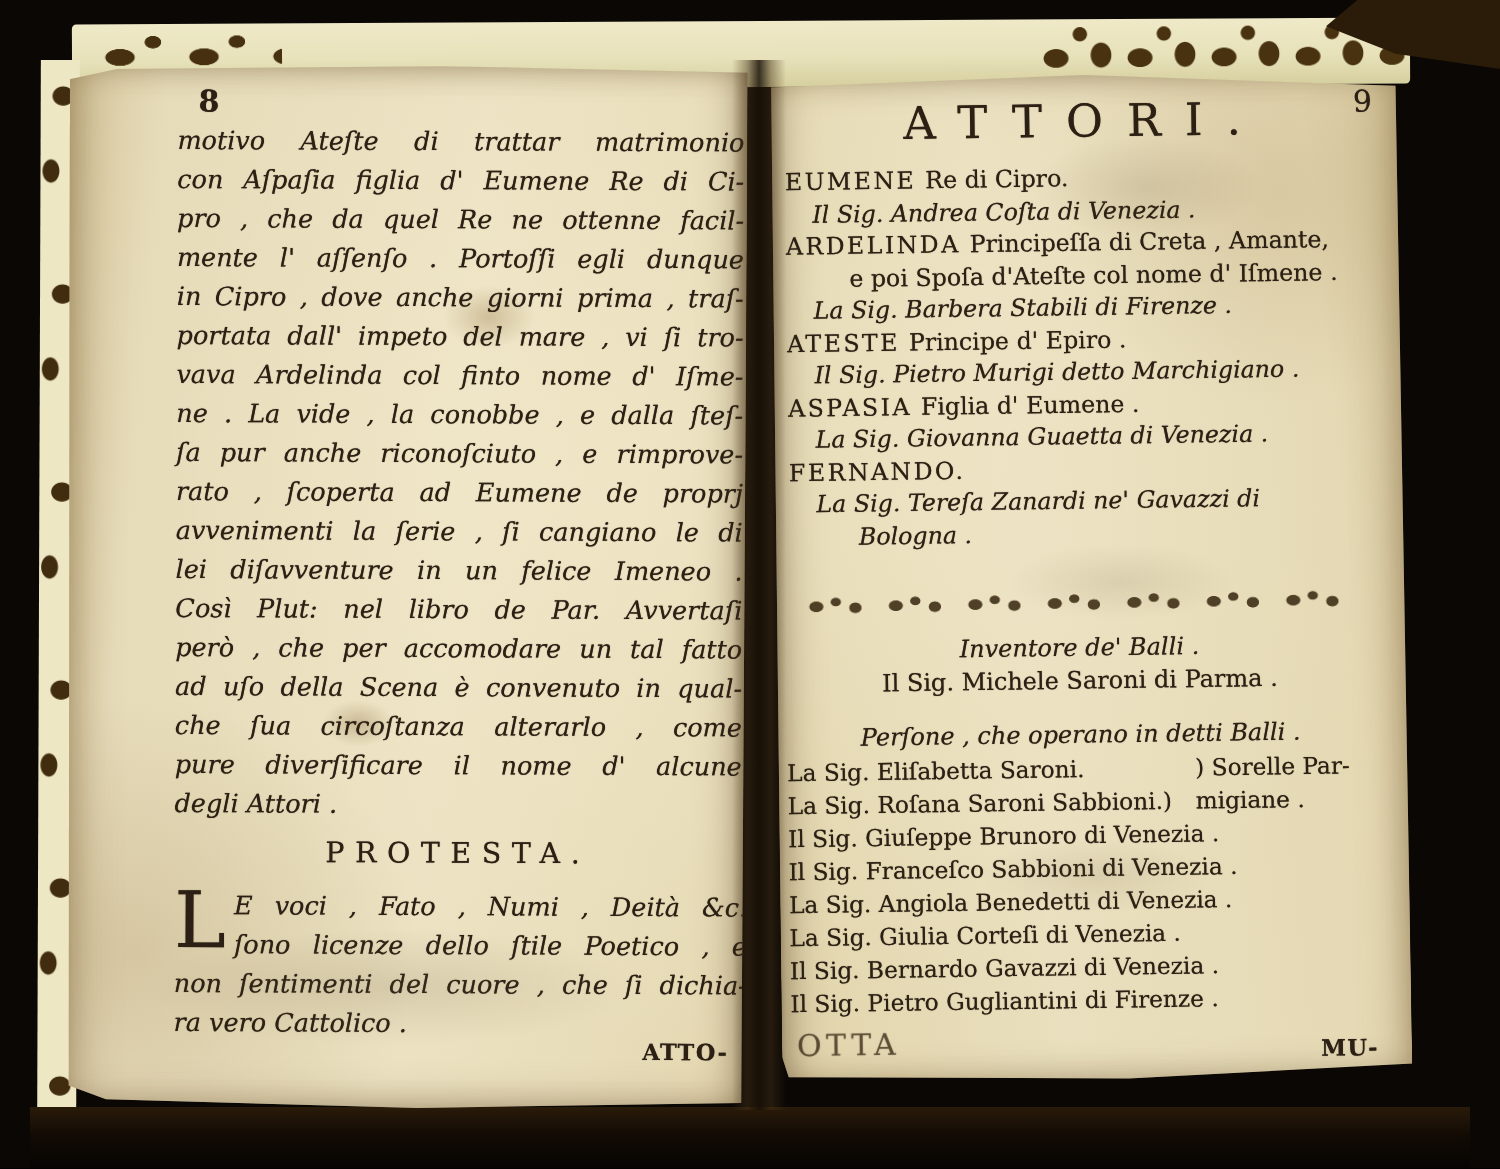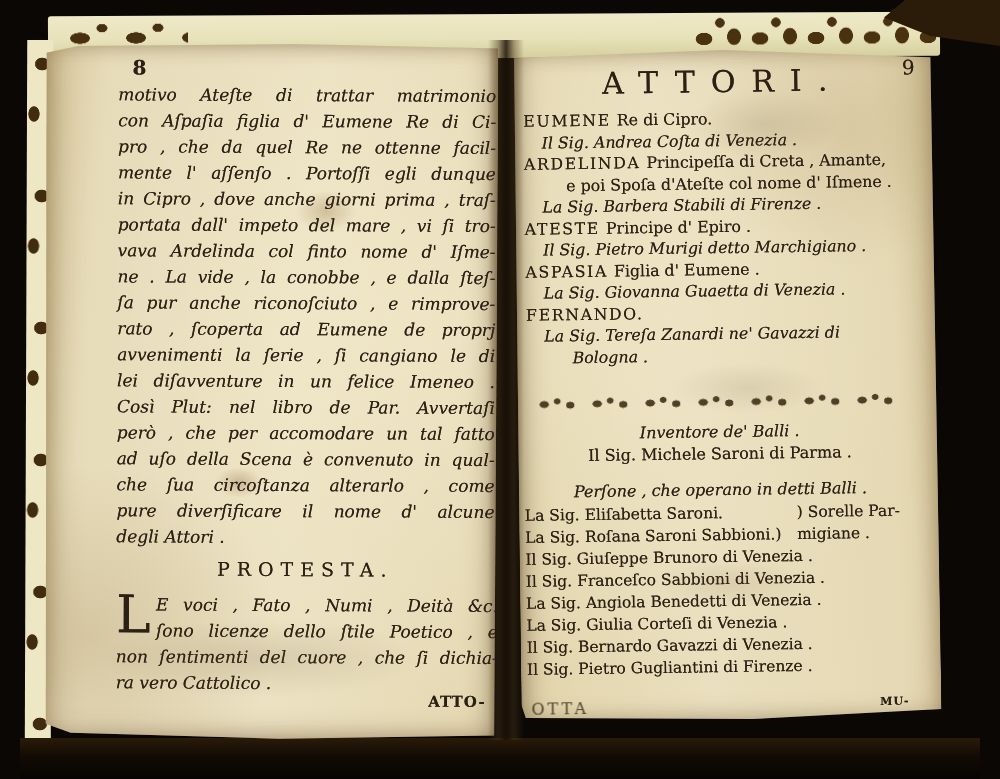--- a/index.html
+++ b/index.html
@@ -94,23 +94,23 @@
     background-image:
       radial-gradient(ellipse 8px 6px at 11px 8px,#3a2a12 55%,rgba(58,42,18,0) 62%),
       radial-gradient(ellipse 6px 5px at 24px 5px,#3a2a12 52%,rgba(58,42,18,0) 62%),
       radial-gradient(ellipse 7px 6px at 37px 9px,#3a2a12 55%,rgba(58,42,18,0) 62%);
     background-size:53px 16px;background-repeat:repeat-x;opacity:.88;}
   .balli-line{position:absolute;left:0;width:404px;text-align:center;font-size:16px;}
   .it{font-style:italic;}
   .dancers{position:absolute;left:6px;top:452px;width:410px;}
   .drow{position:relative;font-size:15.5px;line-height:22px;white-space:nowrap;}
   .dnote{position:absolute;left:272px;top:0;}
-  .ghost{position:absolute;left:10px;bottom:6px;font-size:16px;letter-spacing:3px;
+  .ghost{position:absolute;left:10px;bottom:16px;font-size:20px;letter-spacing:3px;
       color:rgba(90,70,40,.34);filter:blur(.4px);}
-  .catchword-right{position:absolute;right:32px;bottom:12px;font-size:11px;
+  .catchword-right{position:absolute;right:22px;bottom:12px;font-size:15px;
       font-weight:bold;letter-spacing:1px;}
 
   
   .showthrough-l{position:absolute;left:80px;top:580px;width:360px;height:130px;z-index:3;
     background:radial-gradient(60% 40% at 50% 60%, rgba(105,85,55,.16), transparent 75%);}
   .showthrough-r{position:absolute;left:560px;top:80px;width:340px;height:560px;z-index:3;
     background:
       radial-gradient(30% 8% at 60% 8%, rgba(100,80,50,.14), transparent 75%),
       radial-gradient(30% 6% at 55% 55%, rgba(100,80,50,.12), transparent 75%),
       radial-gradient(30% 6% at 50% 90%, rgba(100,80,50,.12), transparent 75%);}

